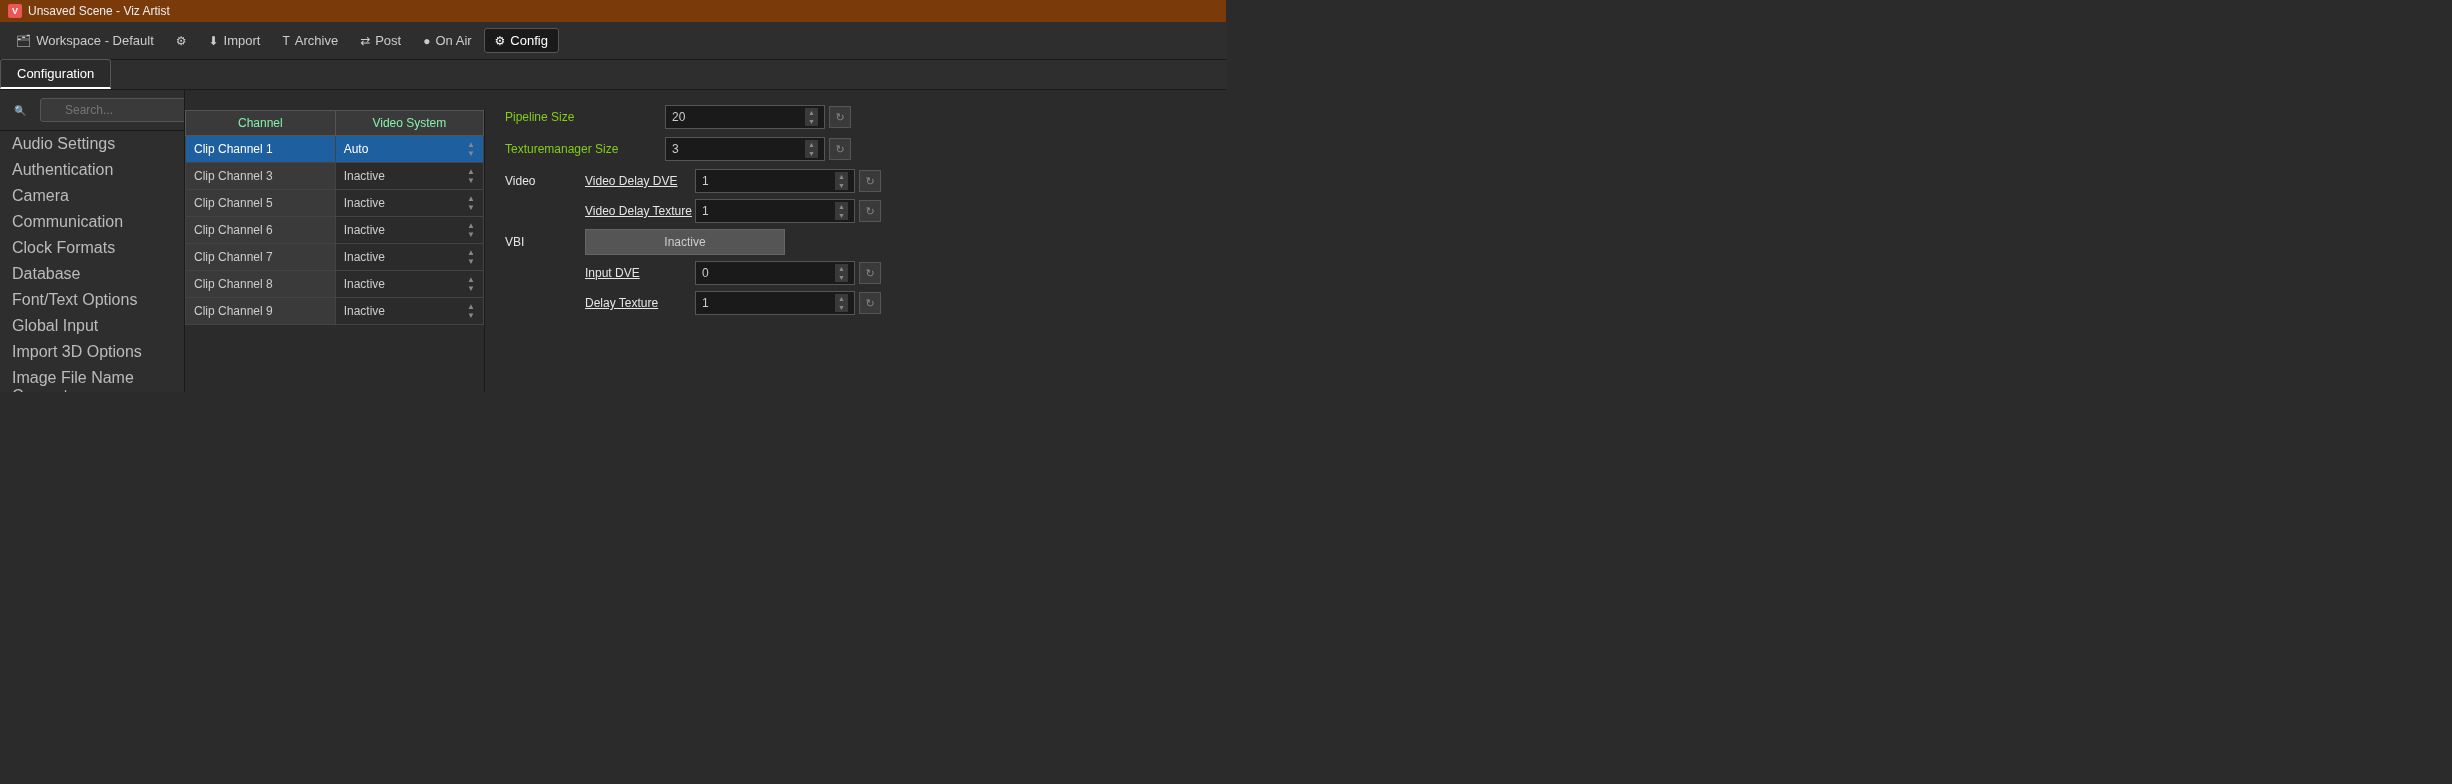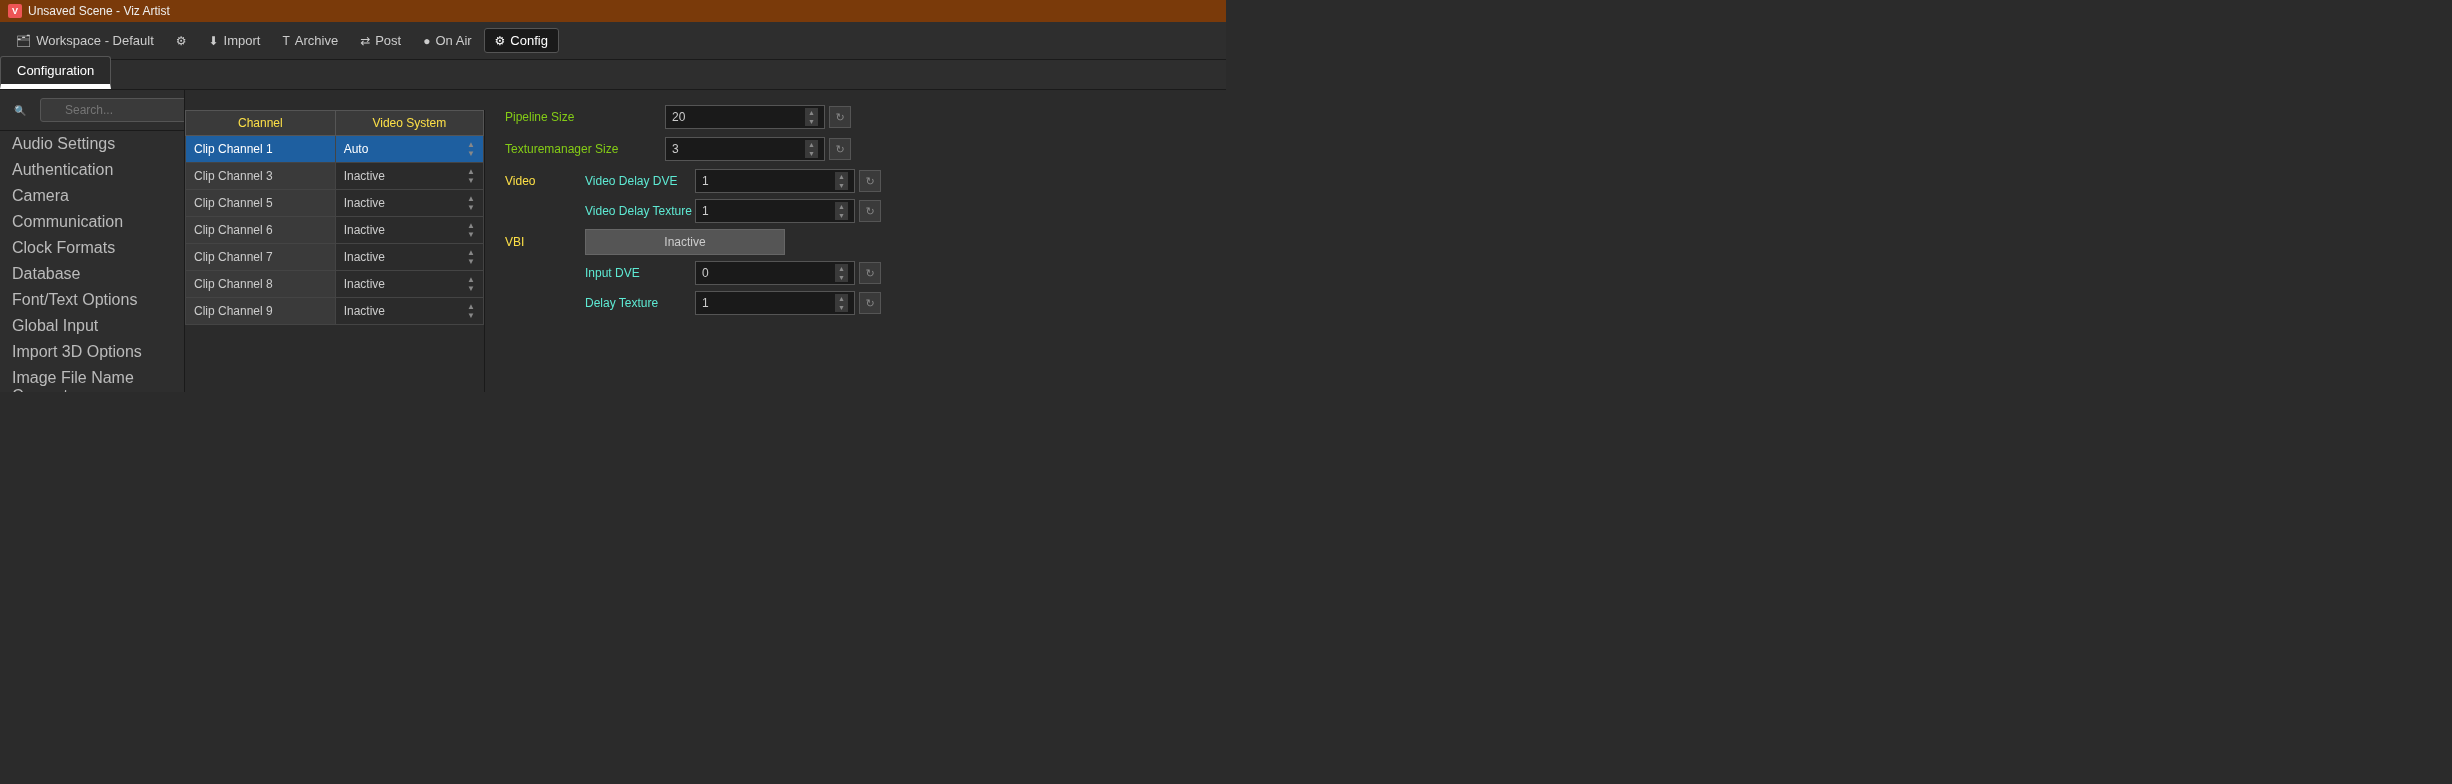--- a/index.html
+++ b/index.html
@@ -82,21 +82,21 @@
       cursor: pointer;
       color: #ccc;
       background: #3a3a3a;
       border: 1px solid #555;
       border-bottom: none;
       border-radius: 3px 3px 0 0;
     }
     .tab.active {
       background: #2b2b2b;
       color: #fff;
-      border-bottom: 5px solid #ffffff;
+      border-bottom: 2px solid #ffffff;
     }
 
     
     #main {
       display: flex;
       height: calc(392px - 22px - 38px - 30px);
       overflow: hidden;
     }
 
     
@@ -166,21 +166,21 @@
     }
     .channels-table {
       width: 100%;
       border-collapse: collapse;
     }
     .channels-table th {
       background: #3a3a3a;
       border: 1px solid #555;
       padding: 5px 10px;
       font-size: 12px;
-      color: #fde047;
+      color: #86efac;
       text-align: center;
       font-weight: normal;
     }
     .channels-table td {
       border: 1px solid #444;
       padding: 4px 8px;
       font-size: 12px;
       color: #ccc;
     }
     .channels-table tr.selected td {
@@ -214,21 +214,21 @@
       display: flex;
       align-items: center;
       margin-bottom: 8px;
     }
     .field-label {
       color: #84cc16;
       font-size: 12px;
       min-width: 160px;
     }
     .field-label-section {
-      color: #fde047;
+      color: #e5e5e5;
       font-size: 12px;
       min-width: 80px;
     }
     .field-input {
       background: #1a1a1a;
       border: 1px solid #555;
       color: #ccc;
       padding: 3px 6px;
       font-size: 12px;
       width: 160px;
@@ -273,22 +273,23 @@
       color: #ccc;
       padding: 4px 40px;
       font-size: 12px;
       cursor: pointer;
       height: 26px;
       width: 200px;
       text-align: center;
     }
     .sub-label {
       min-width: 110px;
-      color: #5eead4;
-      font-size: 12px;
+      color: #e5e5e5;
+      font-size: 12px;
+      text-decoration: underline;
     }
     .nested-field-row {
       display: flex;
       align-items: center;
       margin-bottom: 6px;
       margin-left: 0px;
     }
   </style>
 </head>
 <body>

